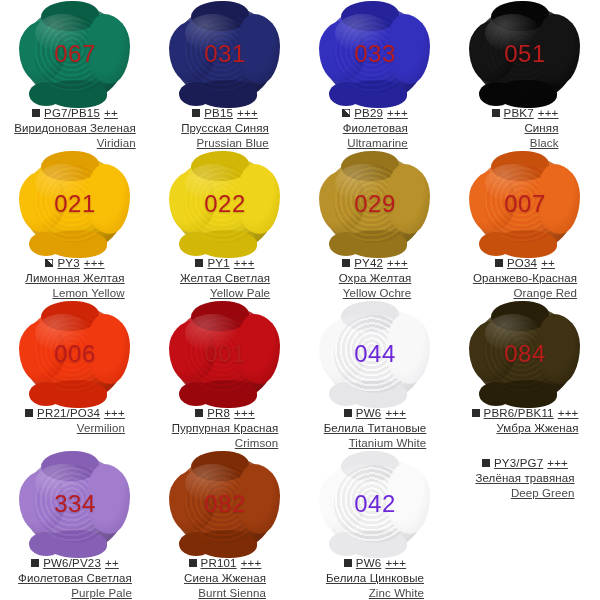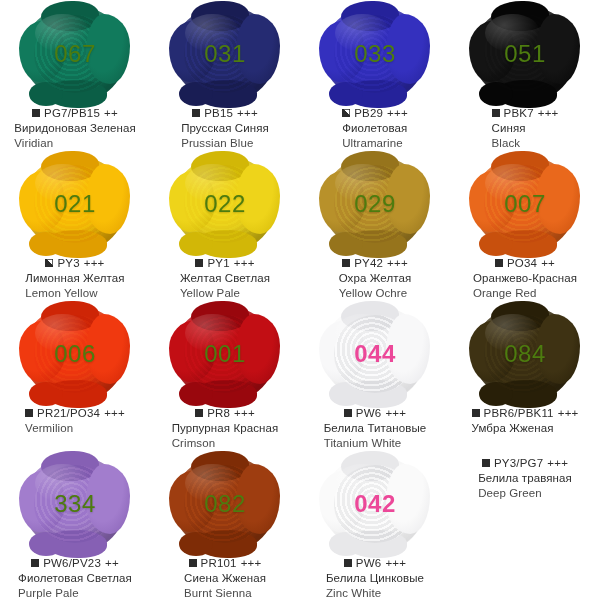--- a/index.html
+++ b/index.html
@@ -82,41 +82,42 @@
   }
   .code{
     position:relative;z-index:3;
     font-size:24px;
     letter-spacing:.5px;
     font-weight:400;
     line-height:1;
     text-shadow:0 1px 2px rgba(0,0,0,.18);
     user-select:none;
   }
-  .code.dark{color:#ec4899;text-shadow:none;font-weight:bold;}
-  .code.light{color:#4d7c0f;}
+  .code.dark{color:#6d28d9;text-shadow:none;}
+  .code.light{color:#b91c1c;}
   
   .blob.pale{
     box-shadow:
       inset 6px 8px 18px rgba(255,255,255,.6),
       inset -7px -9px 18px rgba(0,0,0,.10),
       0 0 0 .5px rgba(0,0,0,.035);
   }
   .blob.pale .swirl{
     background:
       repeating-radial-gradient(circle at 46% 44%,
         rgba(255,255,255,.9) 0 2px,
         rgba(170,172,176,.30) 2px 5px);
     mix-blend-mode:normal;opacity:.55;
   }
   
   .meta{
-    text-align:left;
+    text-align:right;
     line-height:1.26;
     color:#3b3b3b;
+    text-decoration:underline;
   }
   .pigline{
     display:flex;align-items:center;justify-content:center;
     gap:4px;
     font-size:11.5px;
     color:#2e2e2e;
     letter-spacing:.2px;
     margin-bottom:1px;
   }
   .opacity-icon{
@@ -462,17 +463,17 @@
         <div class="name-en">Zinc White</div>
       </div>
     </div>
     <div class="cell">
       <div class="meta">
         <div class="pigline">
           <span class="opacity-icon"></span>
           <span>PY3/PG7</span>
           <span>+++</span>
         </div>
-        <div class="name-ru">Белила травяная</div>
+        <div class="name-ru">Зелёная травяная</div>
         <div class="name-en">Deep Green</div>
       </div>
     </div>
   </div>
 
 </body></html>

